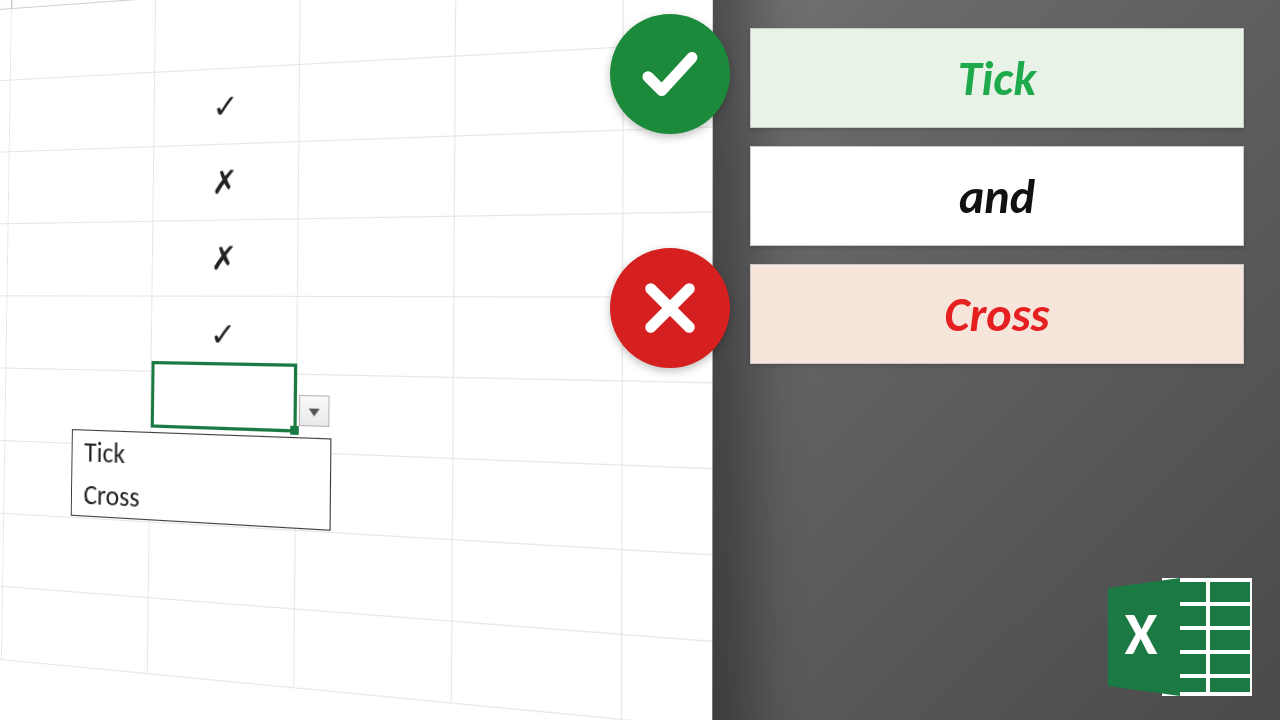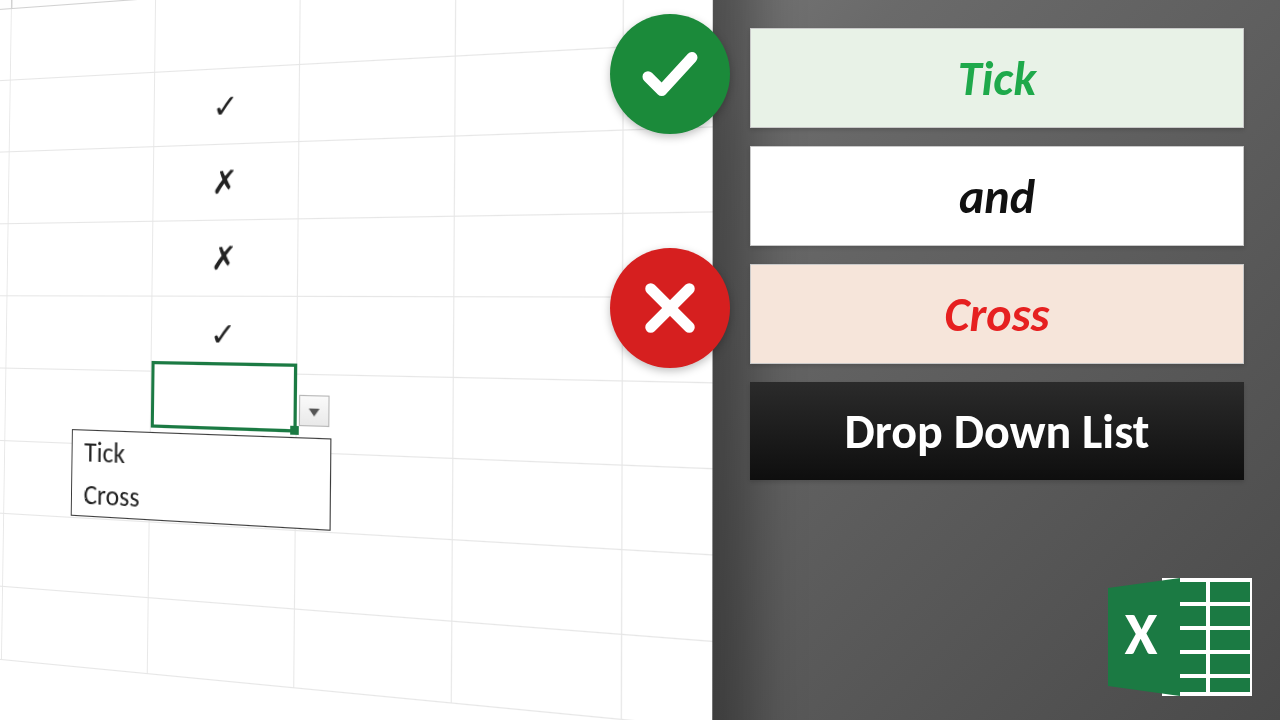--- a/index.html
+++ b/index.html
@@ -281,21 +281,20 @@
   <svg viewBox="0 0 24 24">
     <path fill="none" stroke="#ffffff" stroke-width="4" stroke-linecap="round" d="M5 5 L19 19"></path>
     <path fill="none" stroke="#ffffff" stroke-width="4" stroke-linecap="round" d="M19 5 L5 19"></path>
   </svg>
 </div>
 
 <div class="cards">
   <div class="card card-tick">Tick</div>
   <div class="card card-and">and</div>
   <div class="card card-cross">Cross</div>
-  <div class="card card-ddl">Drop Down List</div>
 </div>
 
 <div class="excel-logo">
   <svg viewBox="0 0 150 130">
     <rect x="54" y="6" width="90" height="118" fill="#ffffff" stroke="#1b7a43" stroke-width="0"></rect>
     <g fill="#1b7a43">
       <rect x="58" y="10" width="40" height="20"></rect>
       <rect x="102" y="10" width="40" height="20"></rect>
       <rect x="58" y="34" width="40" height="20"></rect>
       <rect x="102" y="34" width="40" height="20"></rect>

